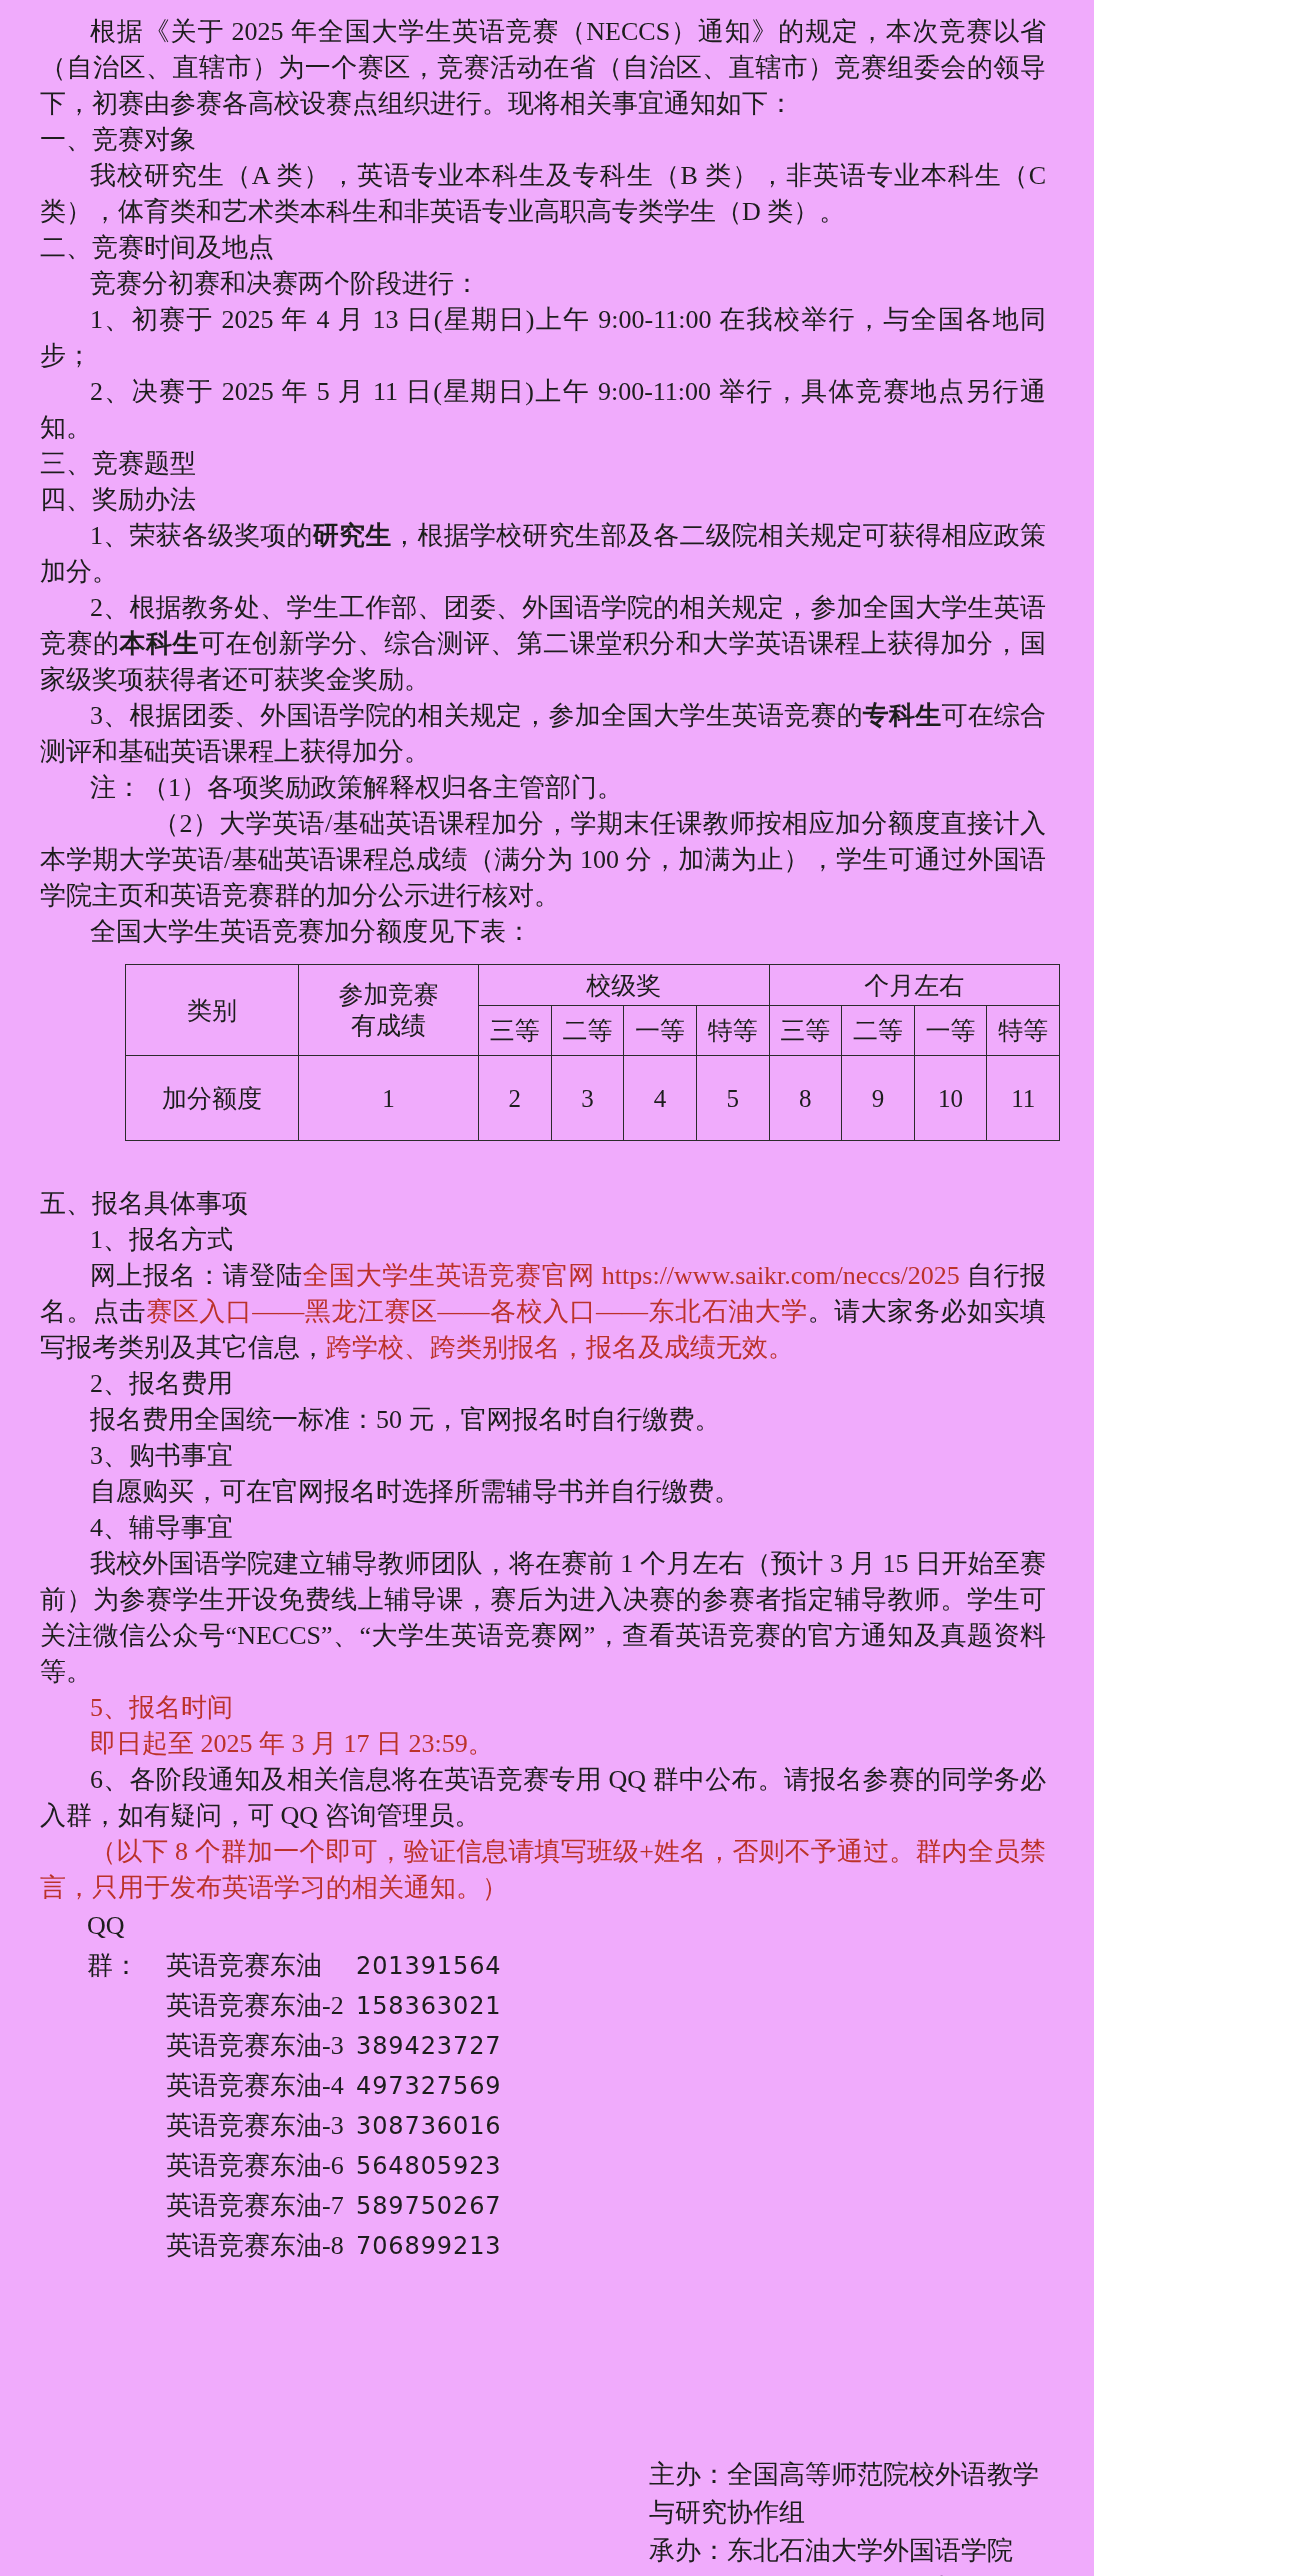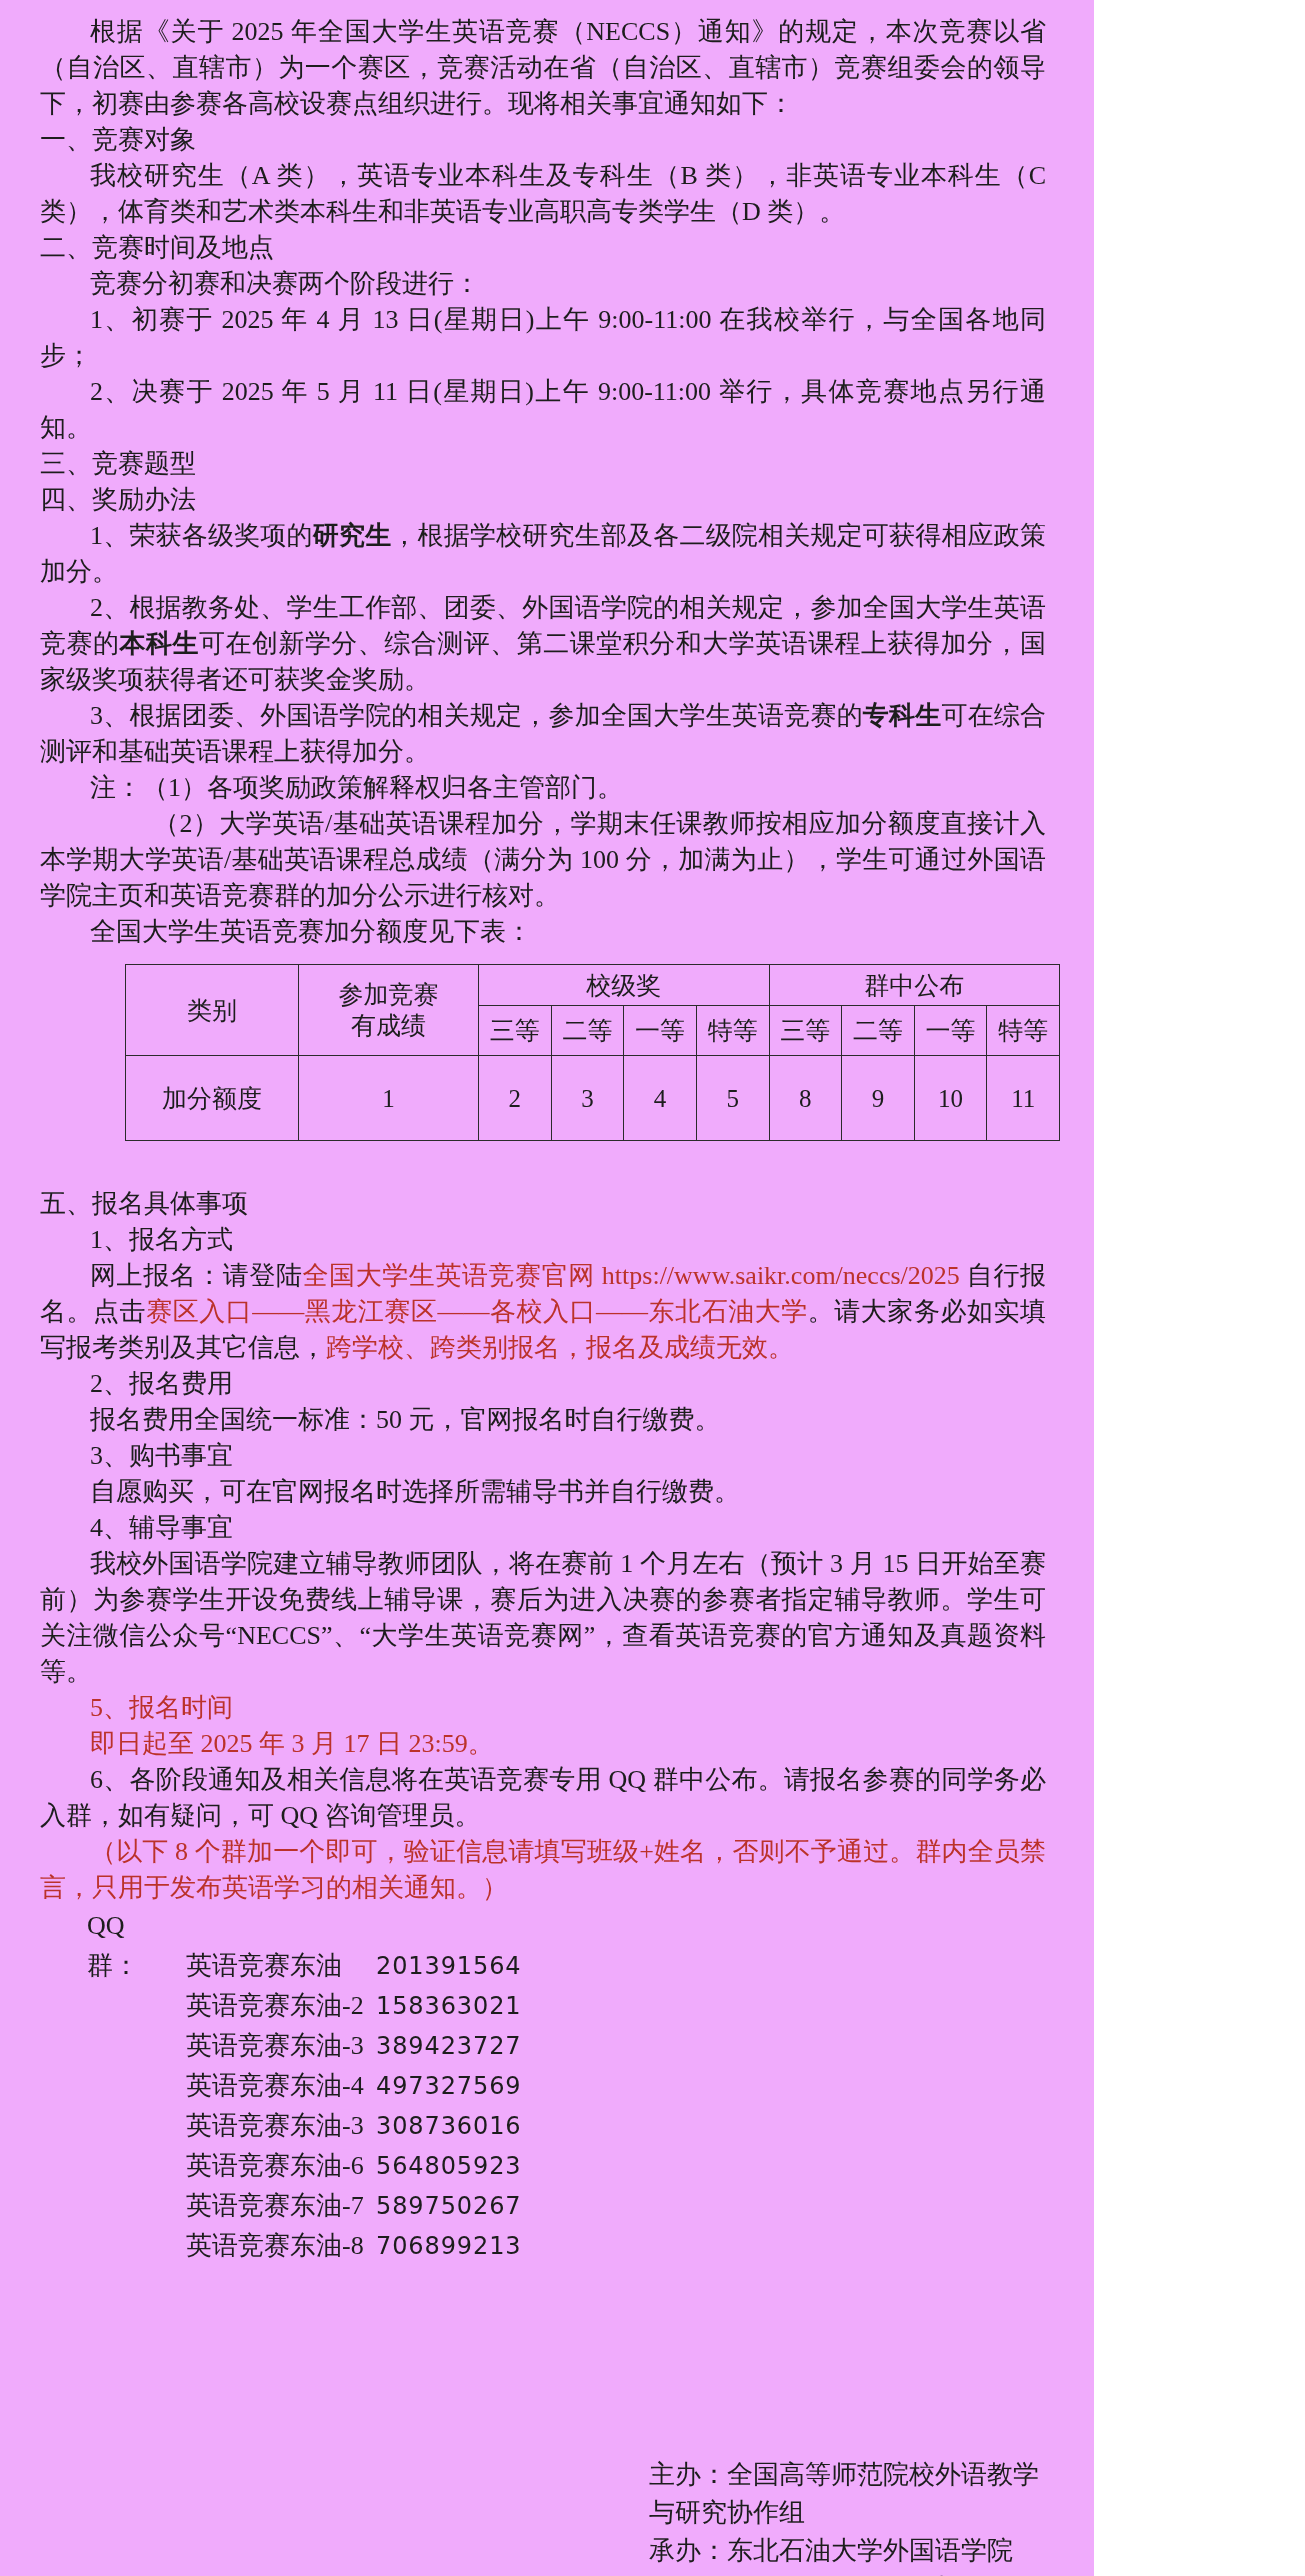--- a/index.html
+++ b/index.html
@@ -26,21 +26,21 @@
   }
   table.bonus .cw1 { width:172px; }
   table.bonus .cw2 { width:179px; }
   table.bonus tr.r1 th { height:40px; }
   table.bonus tr.r2 th { height:49px; }
   table.bonus tr.r3 td { height:84px; }
 
   .qq-row   { line-height:40px; padding-left:126px; }
   .qq-row.first { padding-left:47px; }
   .qq-label { display:inline-block; width:79px; }
-  .qq-name  { display:inline-block; width:190px;margin-left:20px; }
+  .qq-name  { display:inline-block; width:190px; }
   .qq-num   { font-family:"DejaVu Sans","Liberation Sans",sans-serif; font-size:24px; letter-spacing:0.9px; }
 
   .org-line  { padding-left:609px; line-height:38px; }
   .dept-line { padding-left:833px; line-height:38px; }
 </style>
 </head>
 <body>
 
 <div class="page">
   <div id="doc">
@@ -61,21 +61,21 @@
       <div class="line ind"><span>全国大学生英语竞赛加分额度见下表：</span></div>
       <table class="bonus">
         <tbody>
           <tr class="r1">
             <th class="cw1" rowspan="2">类别</th>
             <th class="cw2" rowspan="2">
               <div>参加竞赛</div>
               <div>有成绩</div>
             </th>
             <th colspan="4">校级奖</th>
-            <th colspan="4">群中公布</th>
+            <th colspan="4">个月左右</th>
           </tr>
           <tr class="r2">
             <th>三等</th>
             <th>二等</th>
             <th>一等</th>
             <th>特等</th>
             <th>三等</th>
             <th>二等</th>
             <th>一等</th>
             <th>特等</th>

